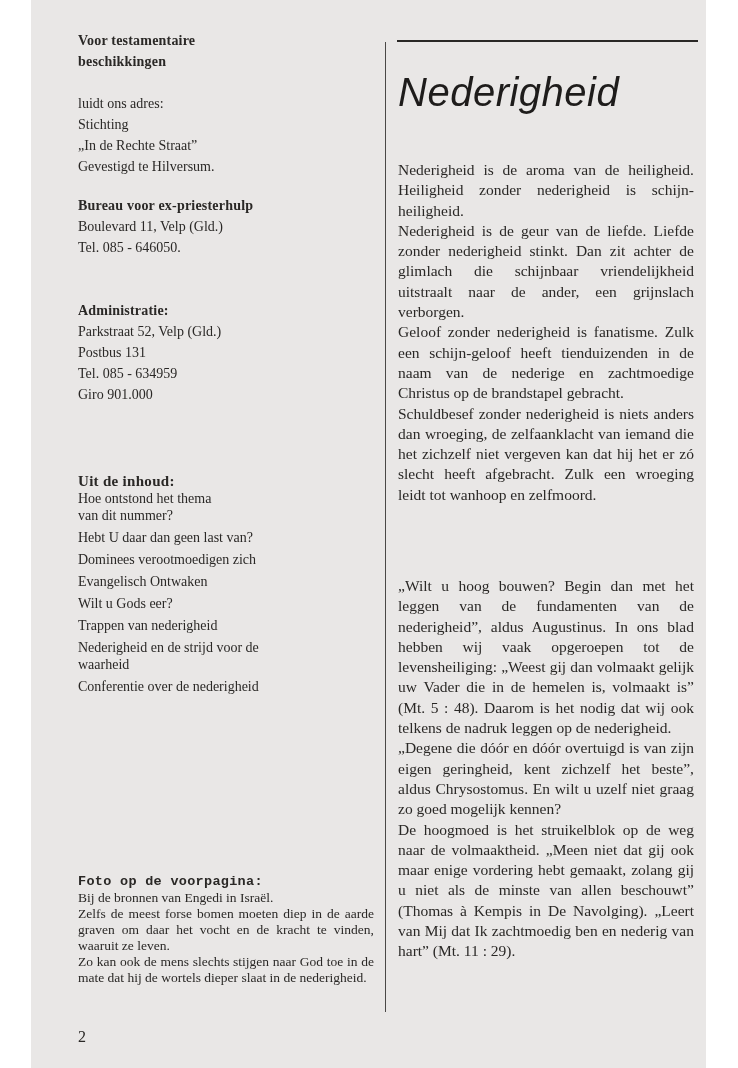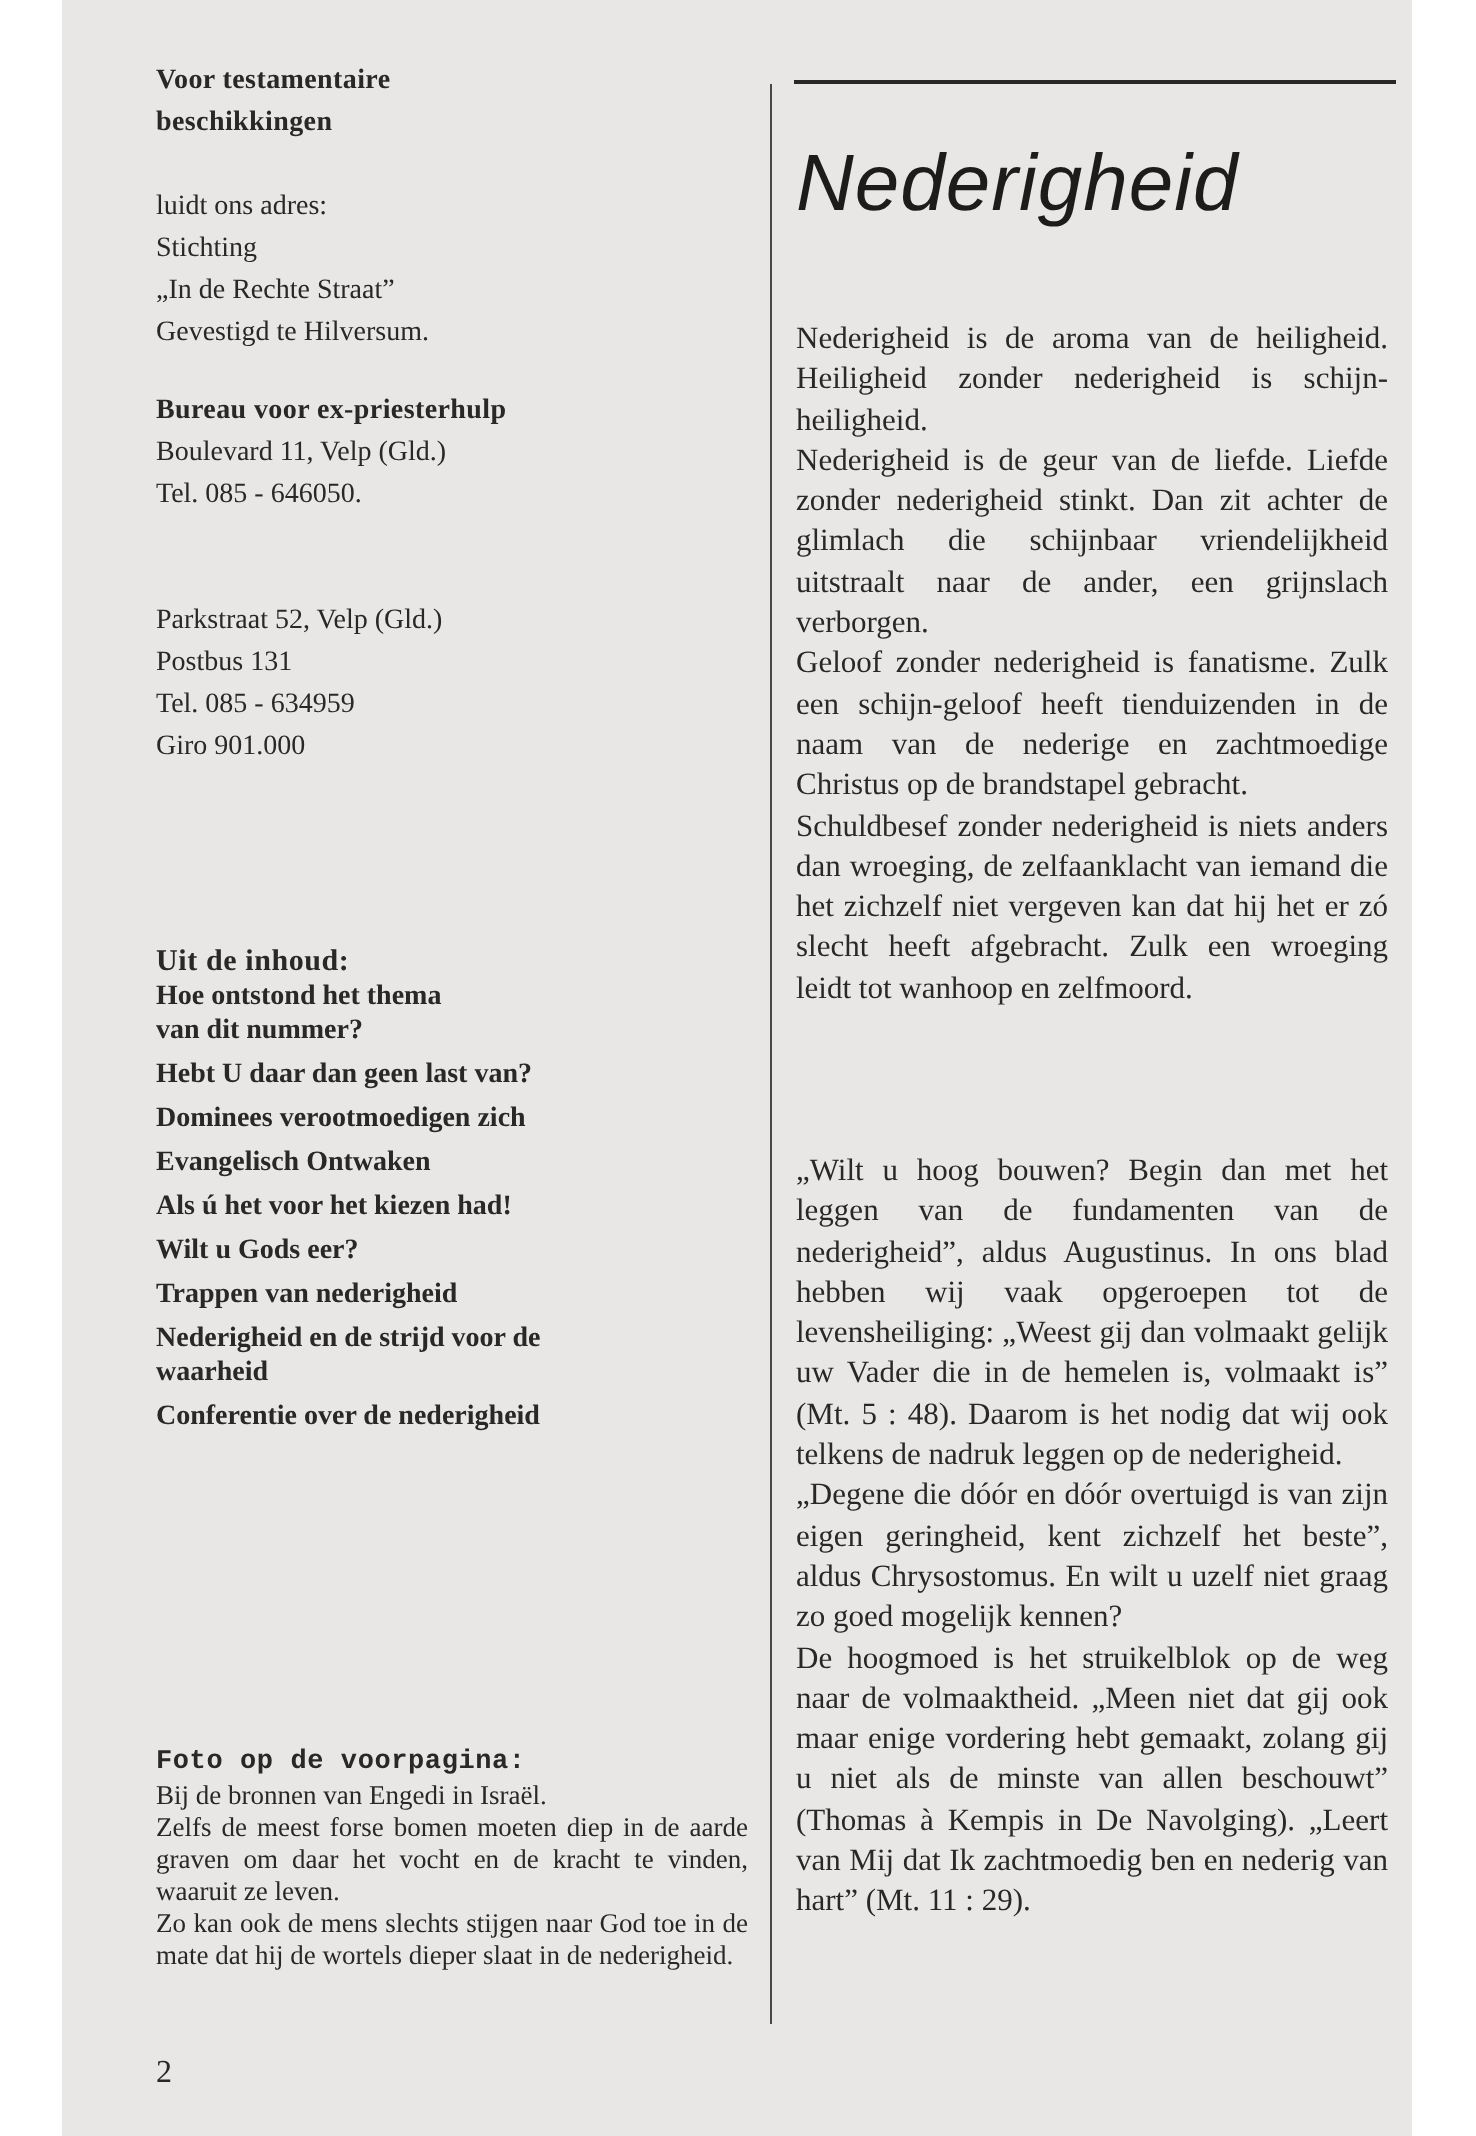--- a/index.html
+++ b/index.html
@@ -7,21 +7,21 @@
     .paper {
       position: absolute; left: 31px; top: 0; width: 675px; height: 1068px;
       background: #e9e7e6;
     }
     .serif { font-family: "Liberation Serif", "DejaVu Serif", serif; color: #2a2826; }
     .left { position: absolute; left: 78px; width: 300px; }
     .l15 { font-size: 14px; line-height: 21px; }
     .bold { font-weight: bold; letter-spacing: 0.2px; }
     .toc { position: absolute; left: 78px; top: 472px; width: 300px; font-size: 14px; line-height: 17px; }
     .toc .head { font-size: 15px; line-height: 18px; letter-spacing: 0.3px; }
-    .toc .item { margin-top: 5px; font-weight: bold; }
+    .toc .item { margin-top: 5px; }
     .toc .item.first { margin-top: 0; }
     .caption { position: absolute; left: 78px; top: 874px; width: 296px; font-size: 13.5px; line-height: 16px; text-align: justify; }
     .caption .head { font-weight: bold; letter-spacing: 0.3px; font-family: Liberation Mono, monospace; }
     .pagenum { position: absolute; left: 78px; top: 1028px; font-size: 16px; }
     .divider { position: absolute; left: 385px; top: 42px; width: 1px; height: 970px; background: #4a4846; }
     .topline { position: absolute; left: 397px; top: 40px; width: 301px; height: 2px; background: #2a2826; }
     .title {
       position: absolute; left: 398px; top: 70px;
       font-family: "Liberation Sans", "DejaVu Sans", sans-serif; font-style: italic;
       font-size: 40px; color: #1e1c1b; letter-spacing: 0.5px;
@@ -46,34 +46,34 @@
   <div>Gevestigd te Hilversum.</div>
 </div>
 
 <div class="left serif l15" style="top:195px;">
   <div class="bold">Bureau voor ex-priesterhulp</div>
   <div>Boulevard 11, Velp (Gld.)</div>
   <div>Tel. 085 - 646050.</div>
 </div>
 
 <div class="left serif l15" style="top:300px;">
+  <div class="bold">Administratie:</div>
   <div>Parkstraat 52, Velp (Gld.)</div>
   <div>Postbus 131</div>
   <div>Tel. 085 - 634959</div>
   <div>Giro 901.000</div>
 </div>
 
 <div class="toc serif">
   <div class="head bold">Uit de inhoud:</div>
   <div class="item first" style="white-space:pre-line">Hoe ontstond het thema
 van dit nummer?</div>
   <div class="item" style="white-space:pre-line">Hebt U daar dan geen last van?</div>
   <div class="item" style="white-space:pre-line">Dominees verootmoedigen zich</div>
   <div class="item" style="white-space:pre-line">Evangelisch Ontwaken</div>
-  <div class="item" style="white-space:pre-line">Als ú het voor het kiezen had!</div>
   <div class="item" style="white-space:pre-line">Wilt u Gods eer?</div>
   <div class="item" style="white-space:pre-line">Trappen van nederigheid</div>
   <div class="item" style="white-space:pre-line">Nederigheid en de strijd voor de
 waarheid</div>
   <div class="item" style="white-space:pre-line">Conferentie over de nederigheid</div>
 </div>
 
 <div class="caption serif">
   <div class="head">Foto op de voorpagina:</div>
   <div>Bij de bronnen van Engedi in Israël.</div>

